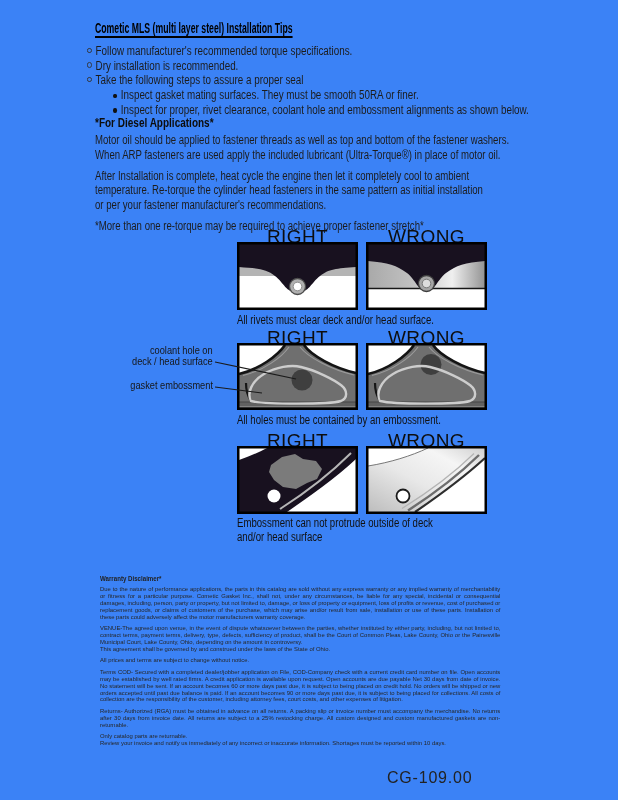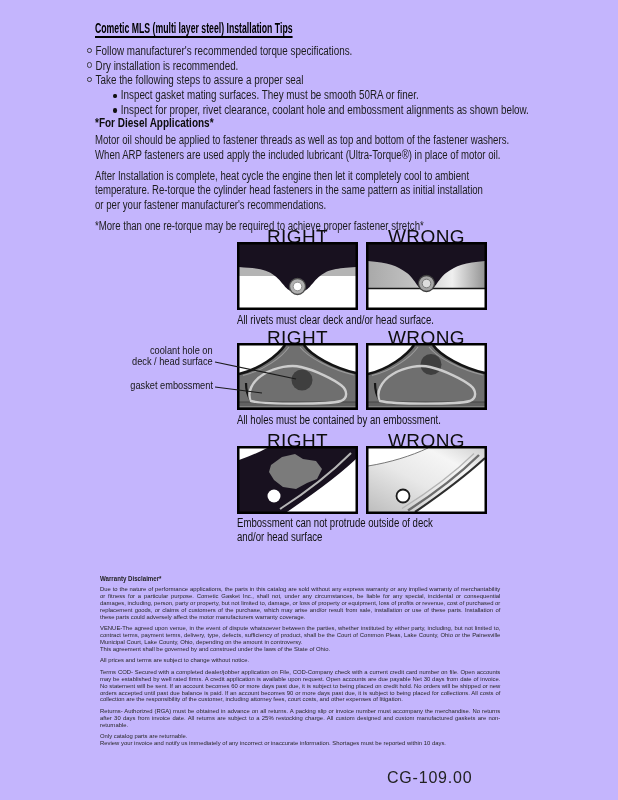--- a/index.html
+++ b/index.html
@@ -1,16 +1,16 @@
 <!DOCTYPE html>
 <html style="--c-dark: #18111f; --c-deck: #b4b4b4; --c-gasket: #6f6f6f; --c-hole: #3f3f3f; --c-emboss: #cdcdcd; --c-blob: #7b7b7b; --c-ink: #111111;"><head>
 <meta charset="utf-8">
 <style>
   html,body{margin:0;padding:0;background:#ffffff;}
-  #page{position:relative;width:618px;height:800px;background:#c4b5fd;overflow:hidden;
+  #page{position:relative;width:618px;height:800px;background:#3b82f6;overflow:hidden;
         font-family:"Liberation Sans","DejaVu Sans",sans-serif;color:#1c1c1c;}
 
   .t-title{position:absolute;left:95px;top:20px;margin:0;font-size:14.5px;font-weight:bold;color:#000;
            transform:scaleX(.60);transform-origin:0 0;white-space:nowrap;
            text-decoration:underline;text-underline-offset:3px;text-decoration-thickness:1.5px;}
 
   .bullets{position:absolute;left:87px;top:44px;font-size:12px;line-height:14.6px;white-space:nowrap;
            transform:scaleX(.82);transform-origin:0 0;}
   .bullets.sub{left:113px;top:88px;}
   .b-line{white-space:nowrap;}

